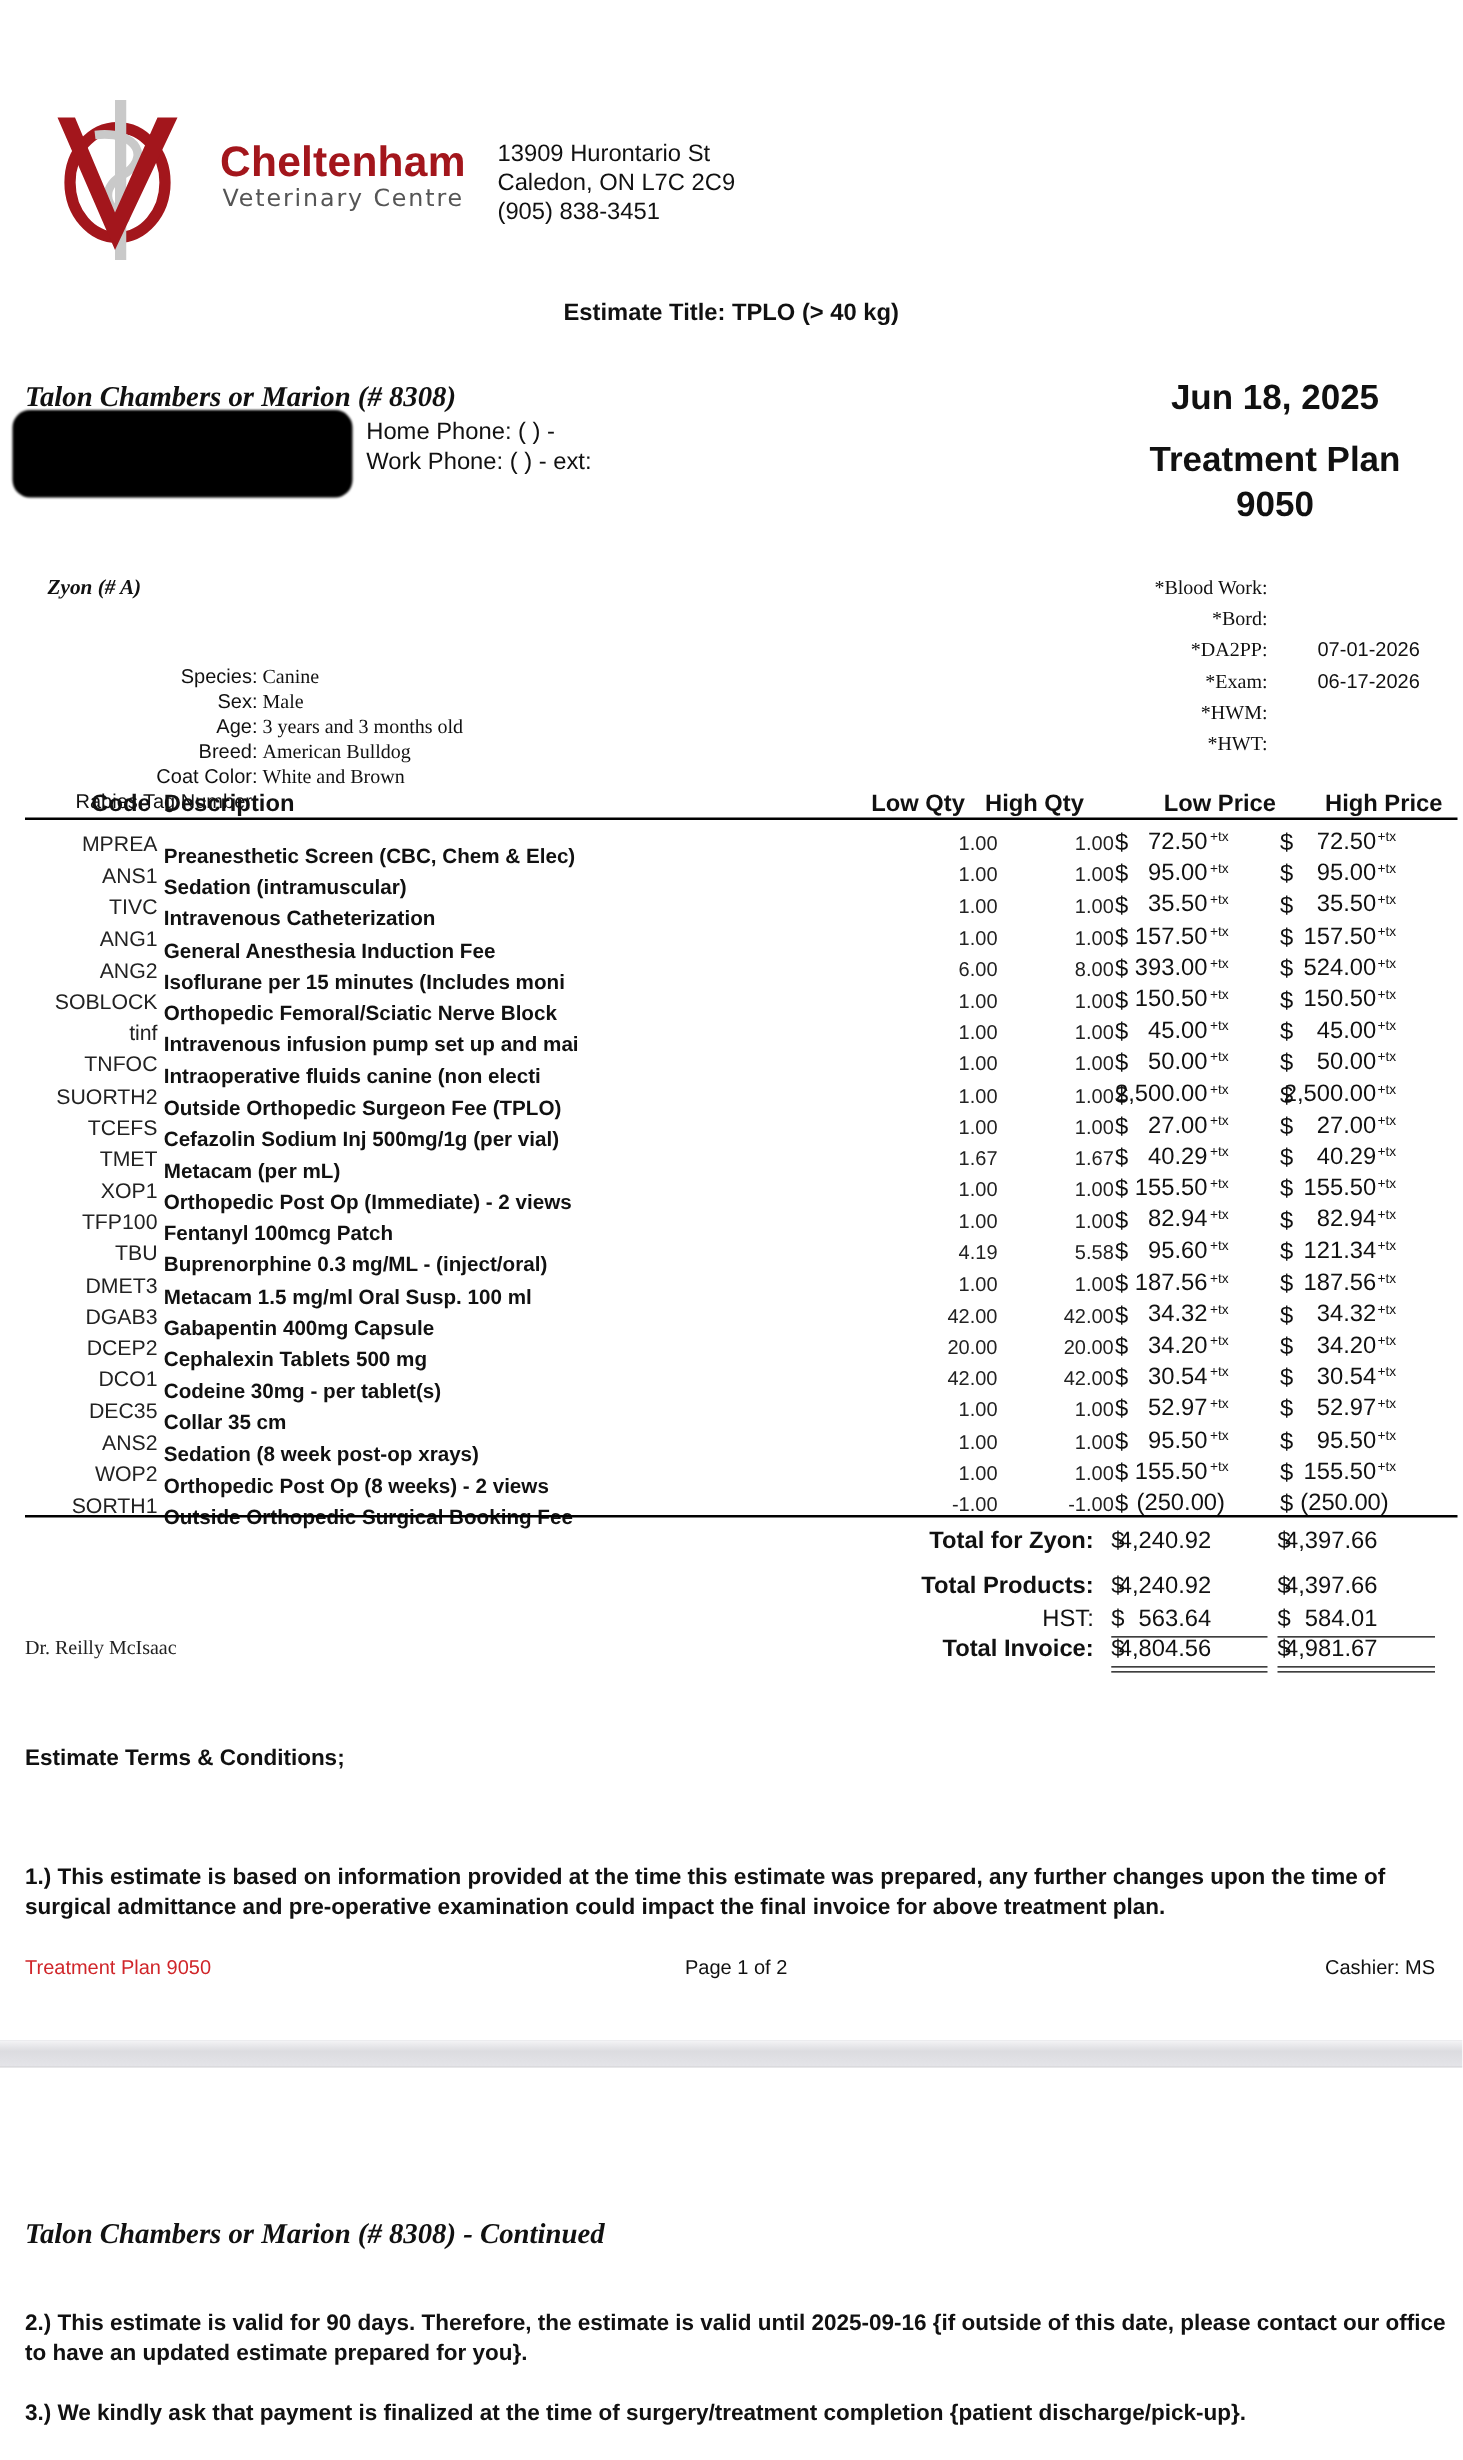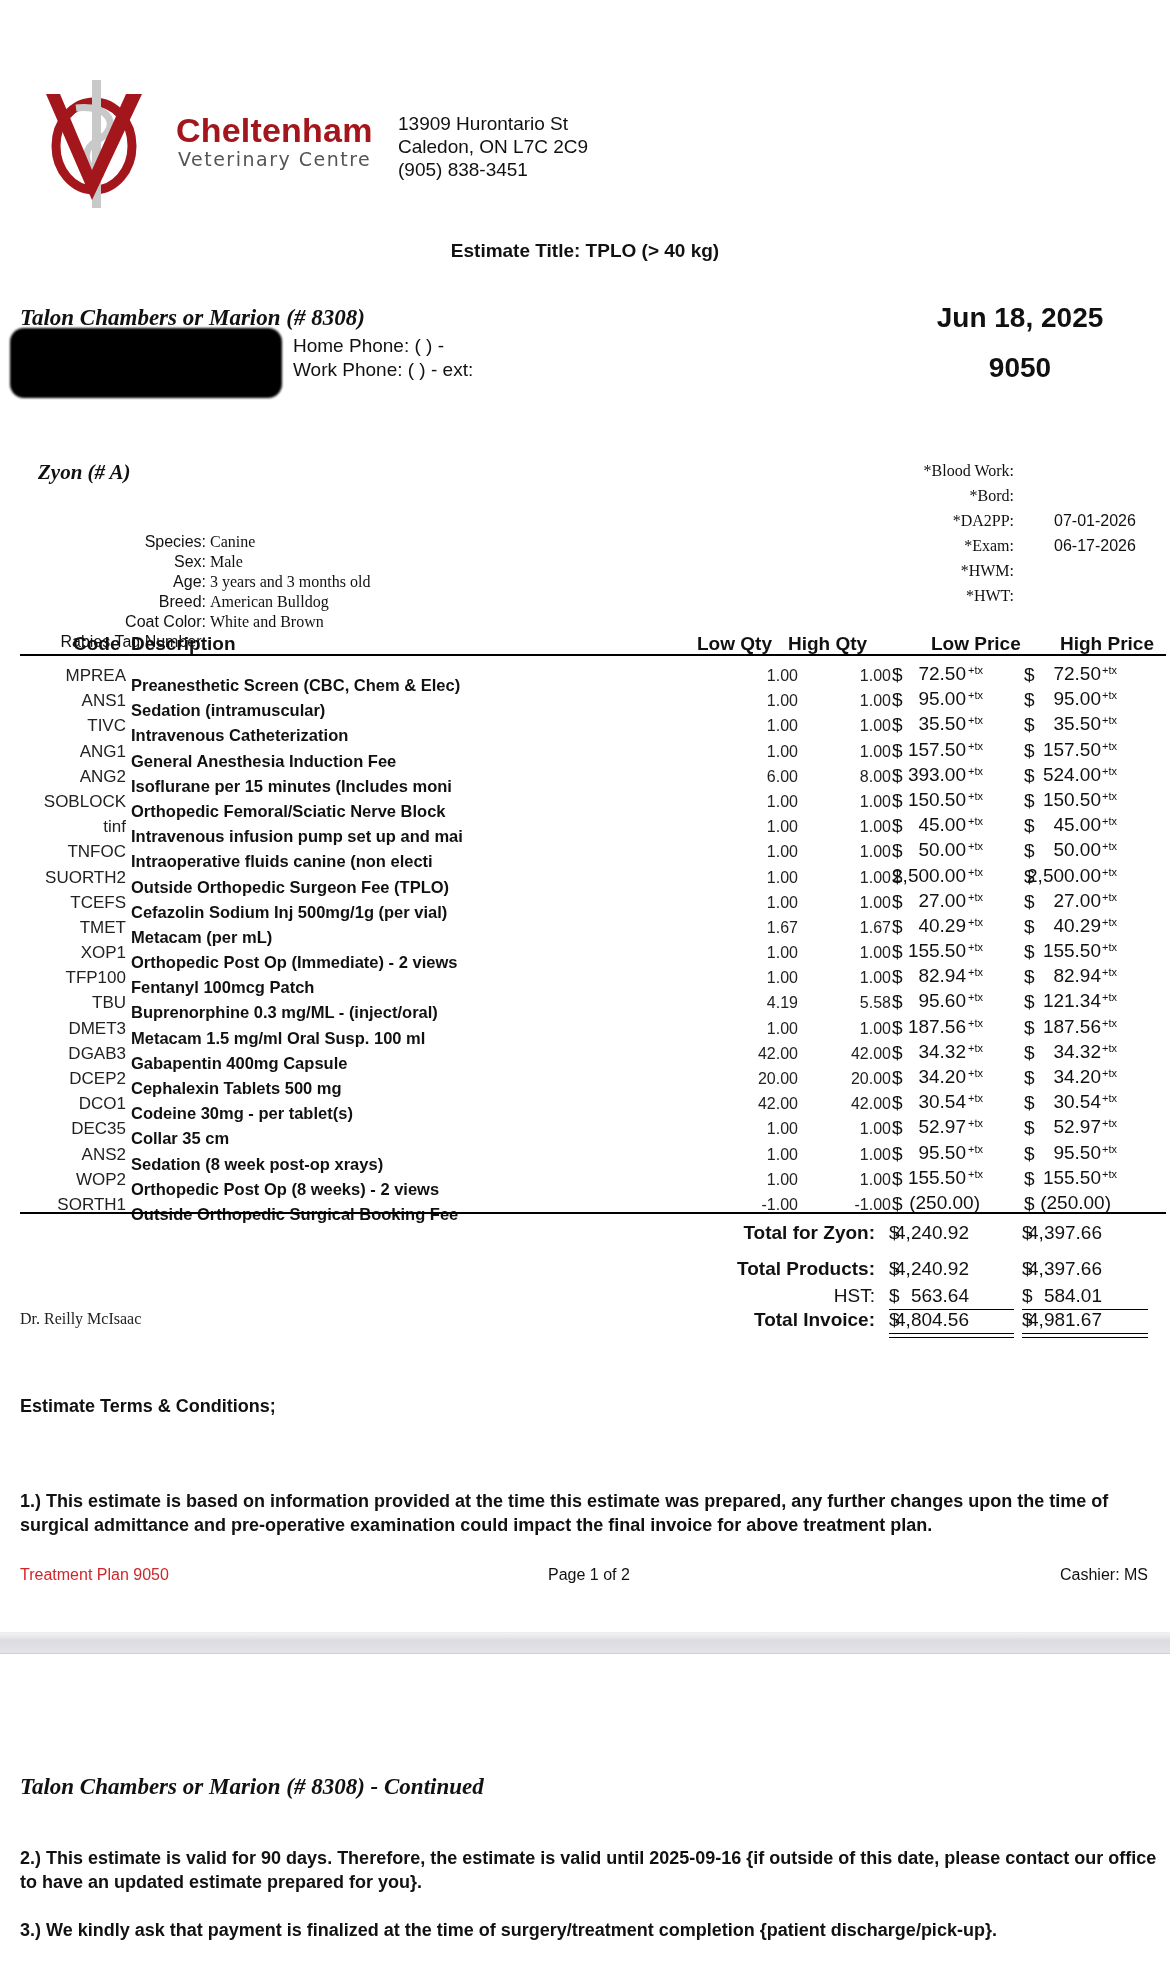--- a/index.html
+++ b/index.html
@@ -15,21 +15,21 @@
   .estimate-title { left:0; width:1170px; top:240px; text-align:center; font-size:19px; font-weight:bold; }
 
   .client-name { left:20px; top:305px; font-size:23px; font-style:italic; font-weight:bold; }
   .redacted { left:10px; top:328px; width:272px; height:70px; background:#000; border-radius:14px; filter:blur(1px); }
   .redacted-text { left:20px; top:333px; font-size:18px; color:#2a2a2a; }
   .phones { left:293px; top:334px; font-size:19px; line-height:24px; }
 
   .date { left:880px; top:302px; width:280px; text-align:center; font-size:28px; font-weight:bold; }
   .plan-title { left:880px; top:350px; width:280px; text-align:center; font-size:28px; font-weight:bold; line-height:36px; }
 
-  .patient-name { left:38px; top:460px; font-size:21px; font-style:italic; font-weight:bold; }
+  .patient-name { left:38px; top:460px; font-size:17px; font-style:italic; font-weight:bold; }
   .pinfo { left:0; top:484px;margin-top:48px; }
   .pinfo .row { display:flex; height:20px; line-height:20px; }
   .pinfo .lbl { width:206px; text-align:right; font-size:16px; }
   .pinfo .val { padding-left:4px; font-size:16px; font-family:"Liberation Serif", serif; }
 
   .vacc { left:860px; top:458px; }
   .vacc .row { display:flex; height:25px; line-height:25px;gap:36px; }
   .vacc .lbl { width:154px; text-align:right; font-size:16px; font-family:"Liberation Serif", serif; }
   .vacc .val { padding-left:4px; font-size:16px; }
 
@@ -99,20 +99,21 @@
 <div class="abs client-name serif">Talon Chambers or Marion  (# 8308)</div>
 <div class="abs redacted-text">1 Lee Center #1003</div>
 <div class="abs redacted"></div>
 <div class="abs phones">
   <div>Home Phone: (   )   -</div>
   <div>Work Phone: (   )   -     ext:</div>
 </div>
 
 <div class="abs date">Jun 18, 2025</div>
 <div class="abs plan-title">
+  <div>Treatment Plan</div>
   <div>9050</div>
 </div>
 
 <div class="abs patient-name serif">Zyon (#     A)</div>
 <div class="abs pinfo">
   <div class="row">
       <span class="lbl">Species:</span>
       <span class="val">Canine</span>
     </div>
   <div class="row">

